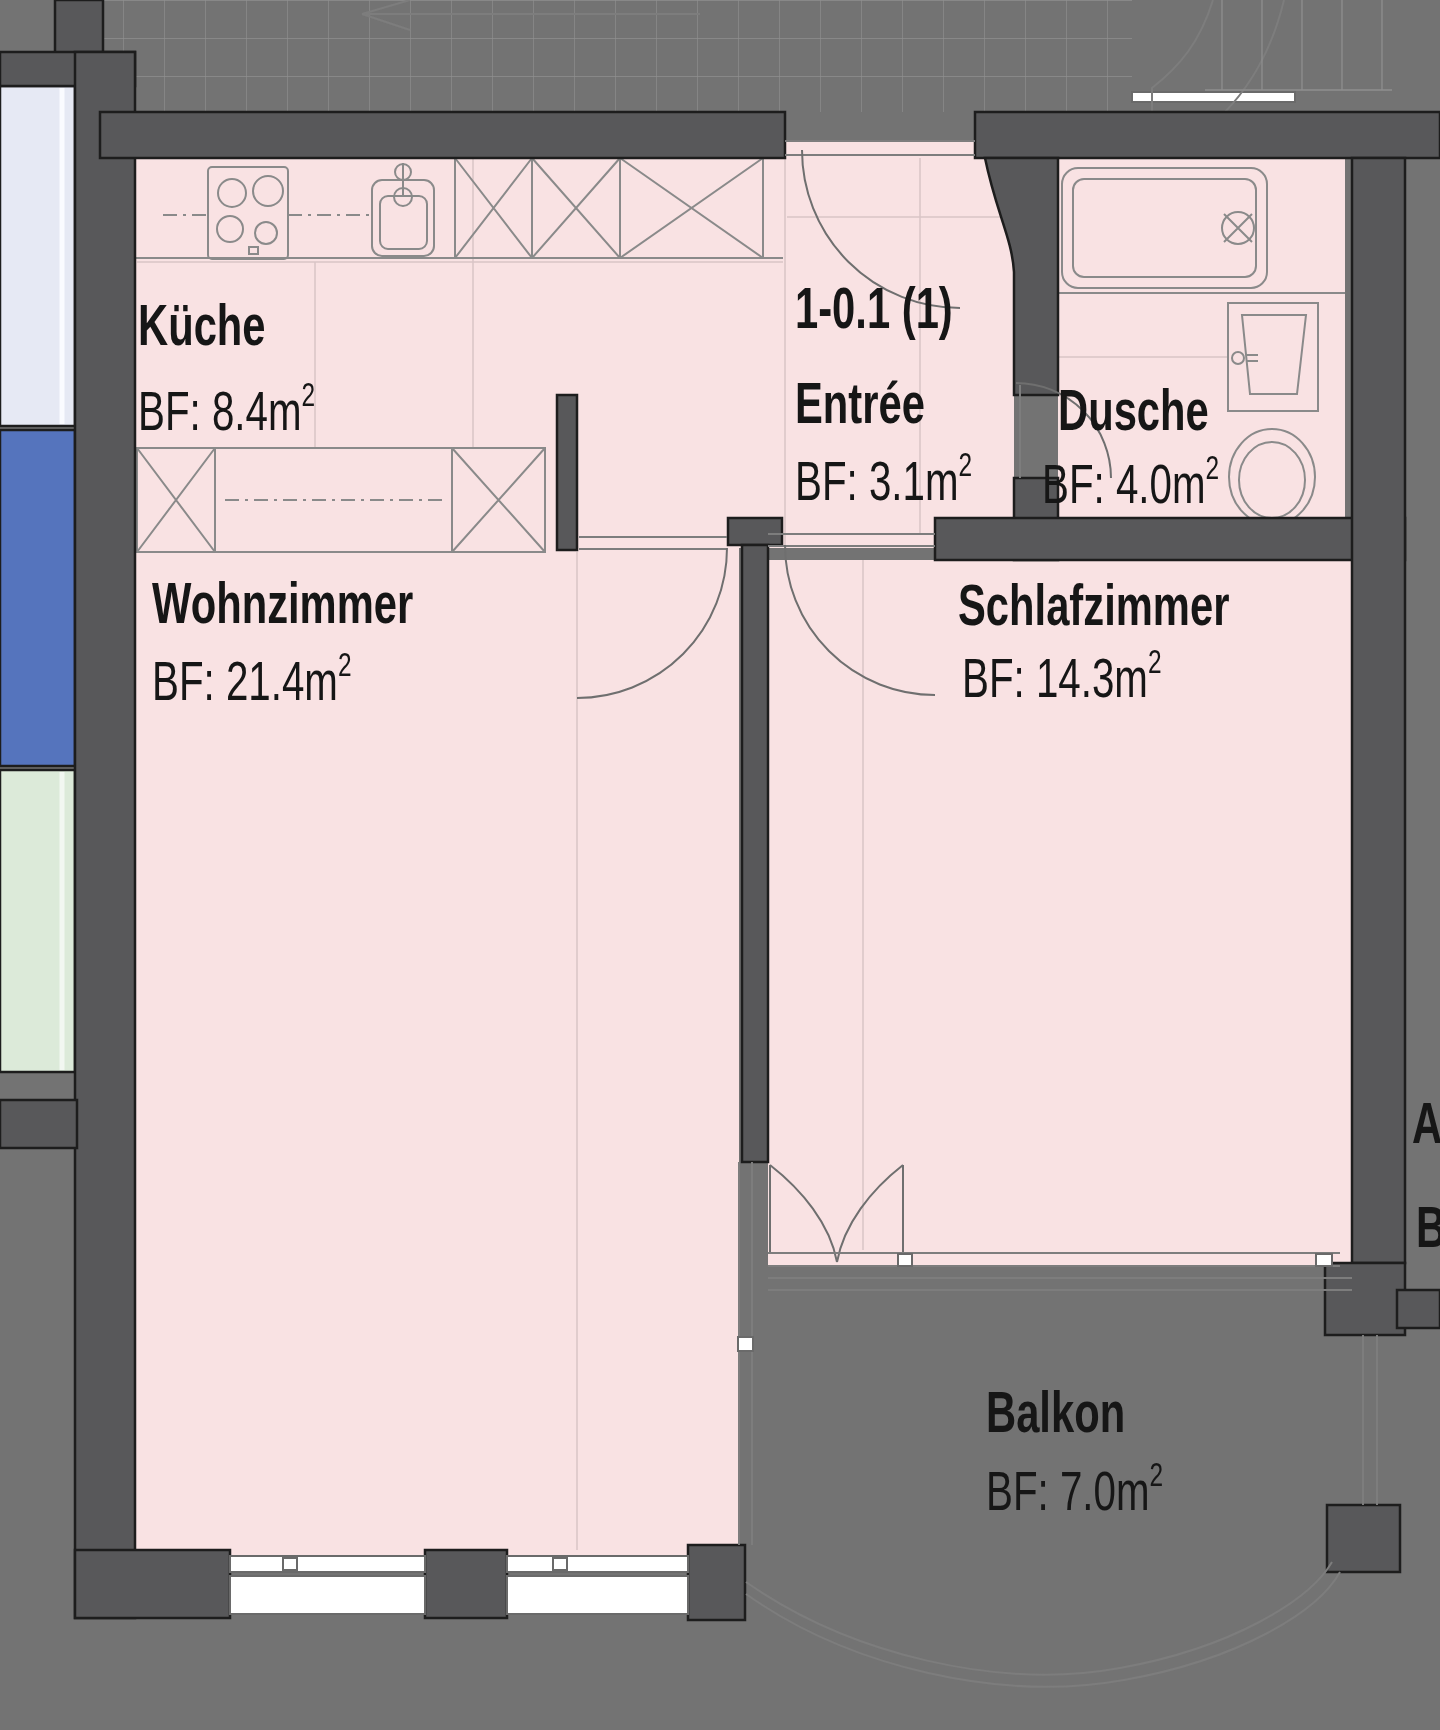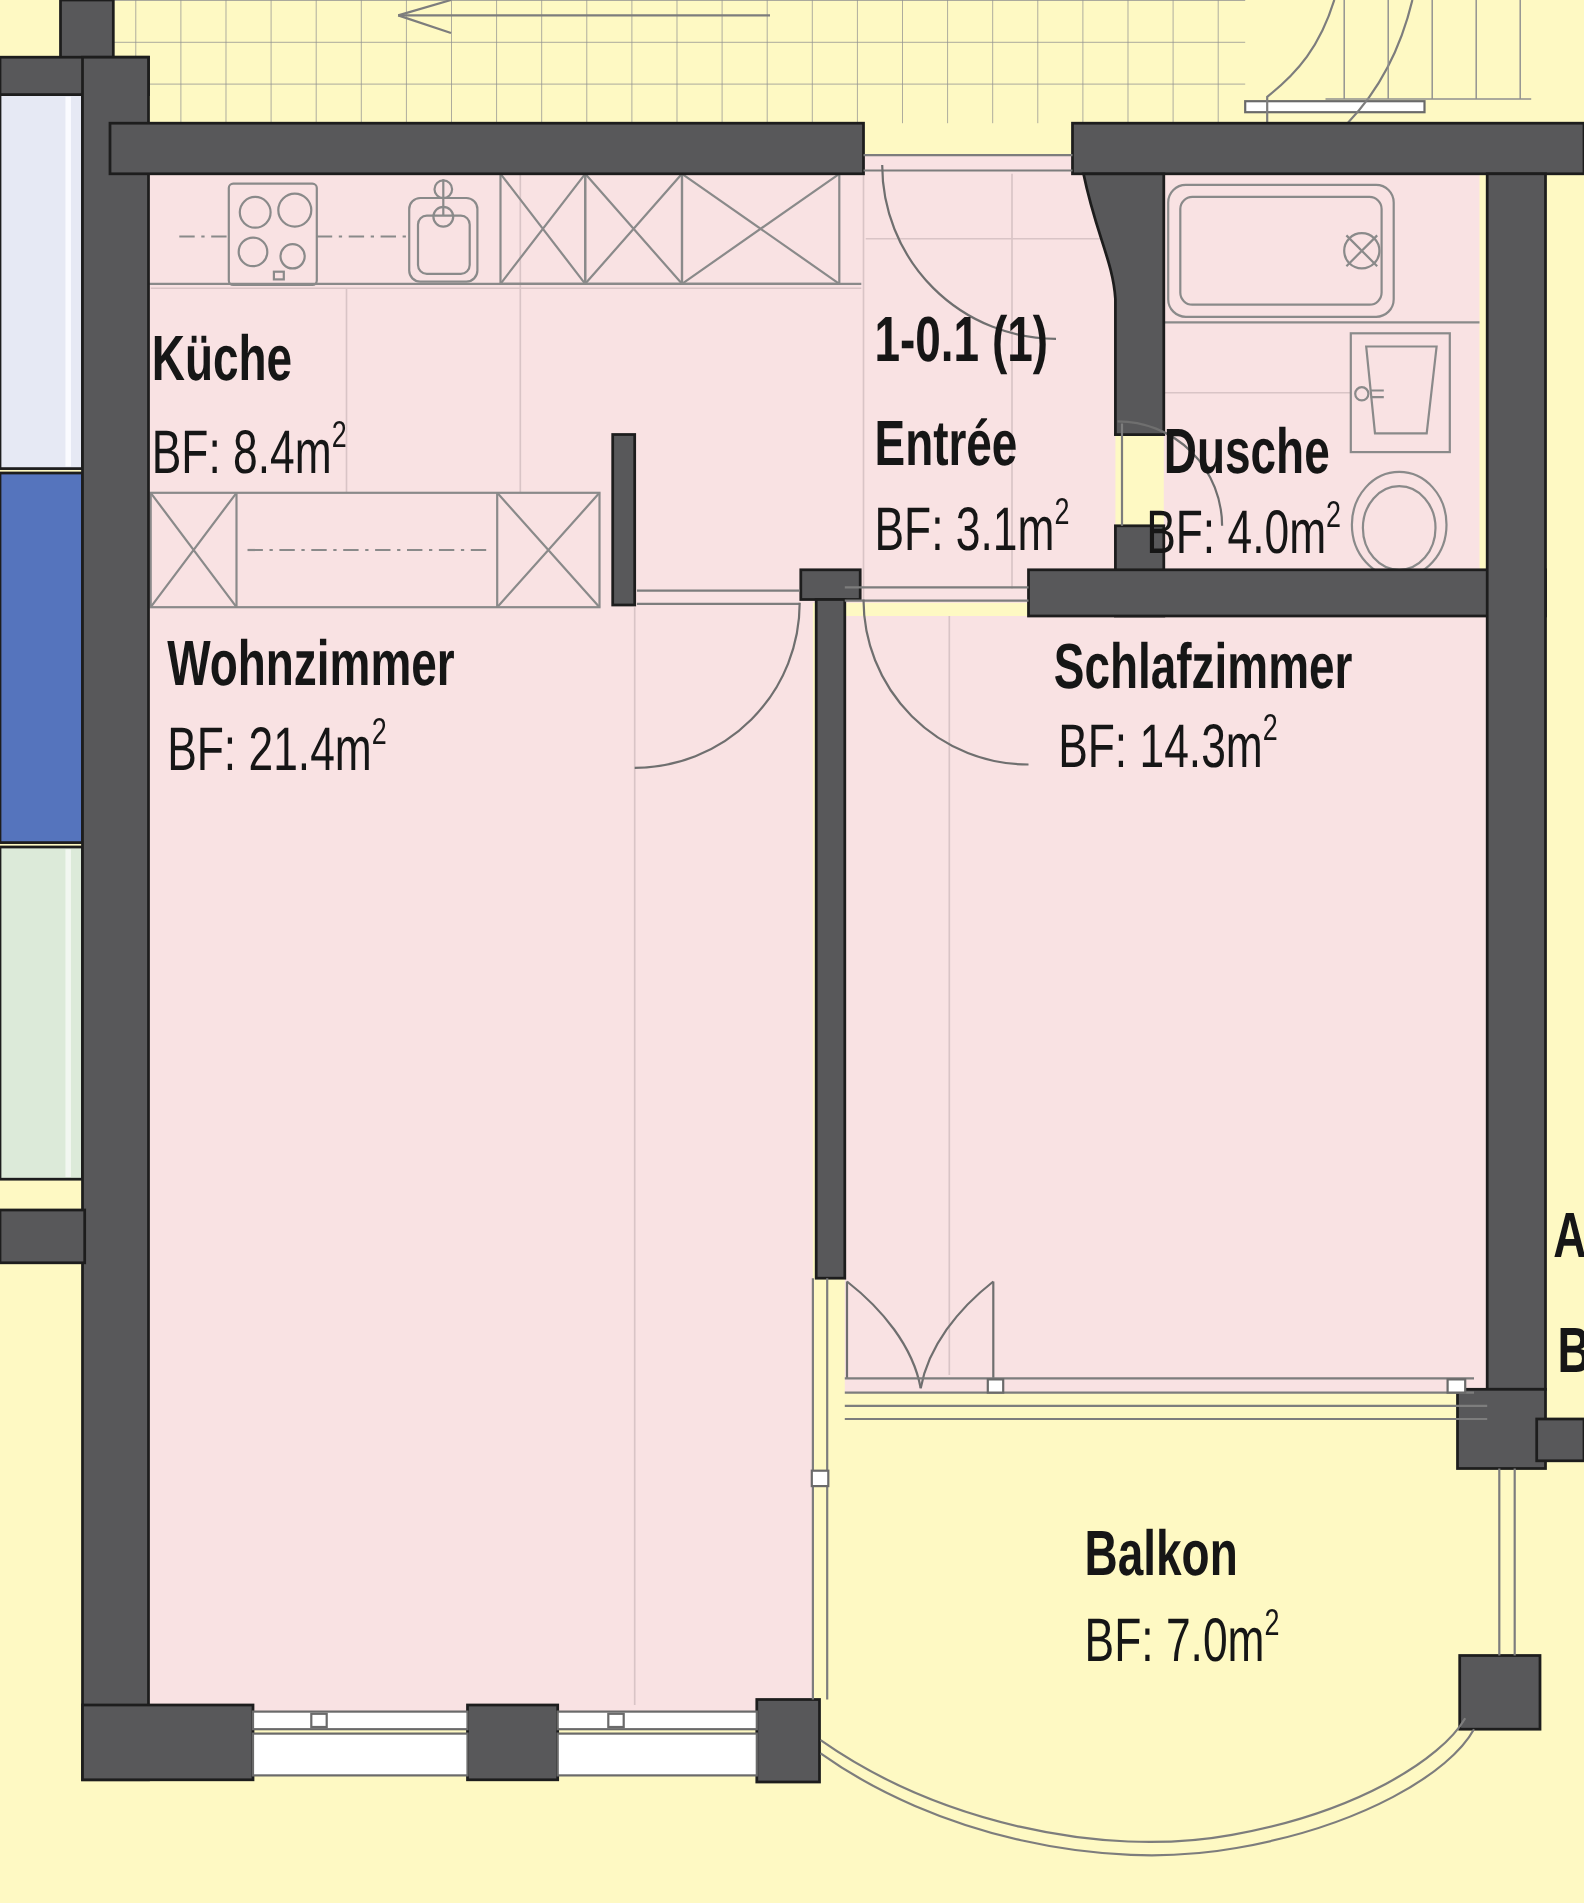--- a/index.html
+++ b/index.html
@@ -1,16 +1,16 @@
 <!DOCTYPE html>
 <html><head>
 <meta charset="utf-8">
 <style>
   html,body{margin:0;padding:0;background:#ffffff;}
-  .stage{width:1440px;height:1730px;position:relative;background:#fef9c3;overflow:hidden;}
+  .stage{width:1440px;height:1730px;position:relative;background:#737373;overflow:hidden;}
   svg{display:block;}
   text{font-family:"Liberation Sans","DejaVu Sans",sans-serif;fill:#161616;}
   .room-name{font-size:58px;font-weight:bold;}
   .room-area{font-size:56px;font-weight:normal;}
   .sup{font-size:34px;}
   .wall{fill:#58585a;stroke:#1d1d1d;stroke-width:2.5;}
   .floor{fill:#f9e2e3;stroke:none;}
   .fix{fill:none;stroke:#8a8a8a;stroke-width:2;}
   .thin{fill:none;stroke:#7d7d7d;stroke-width:2;}
   .faint{fill:none;stroke:#d9c4c6;stroke-width:1.5;}

